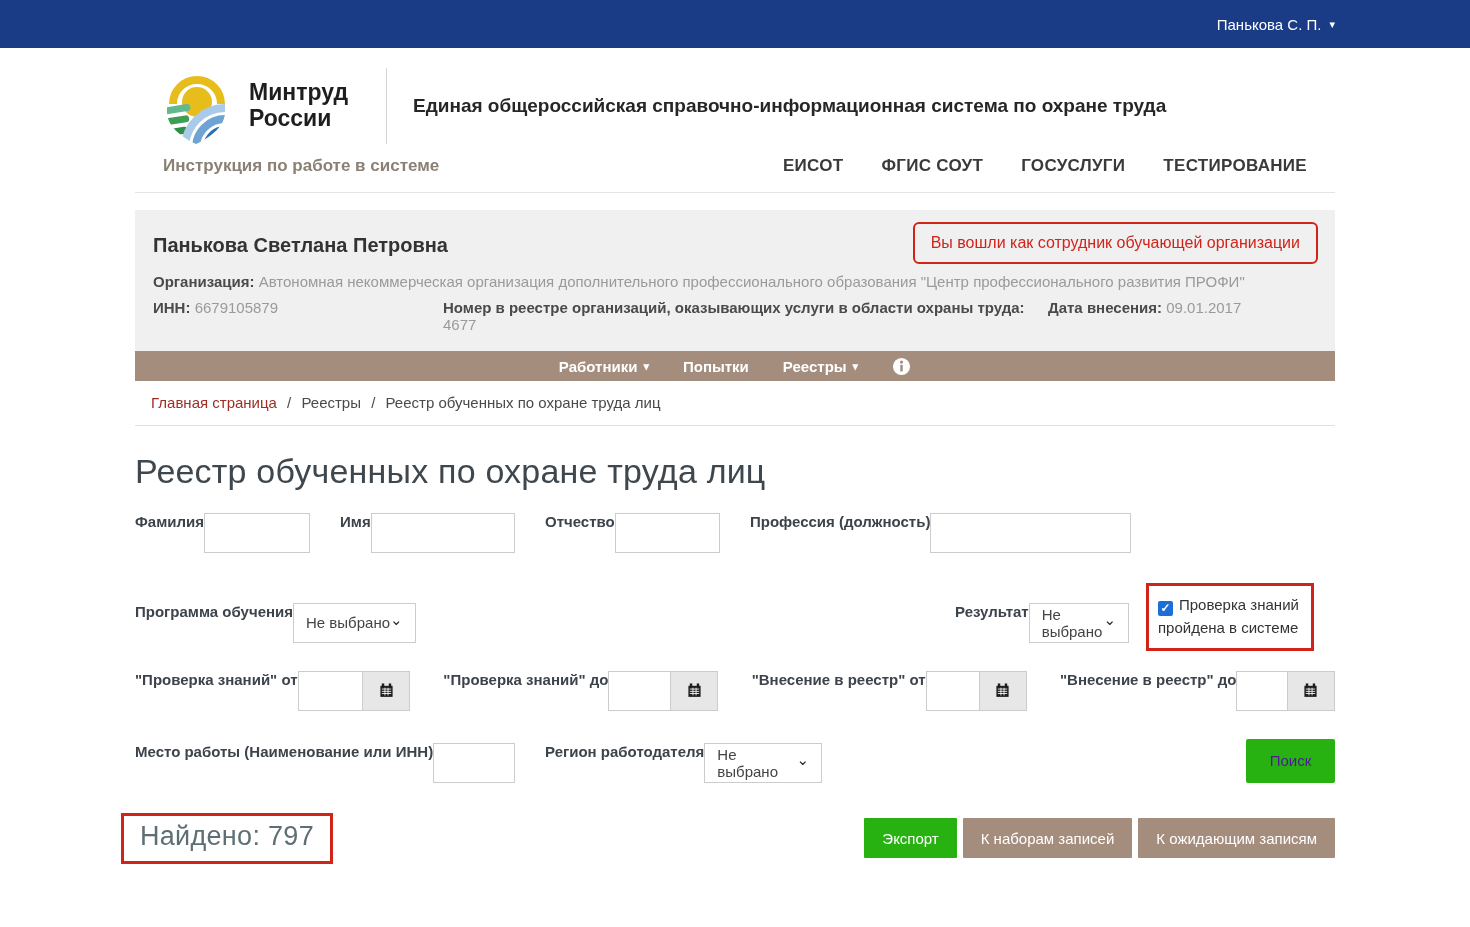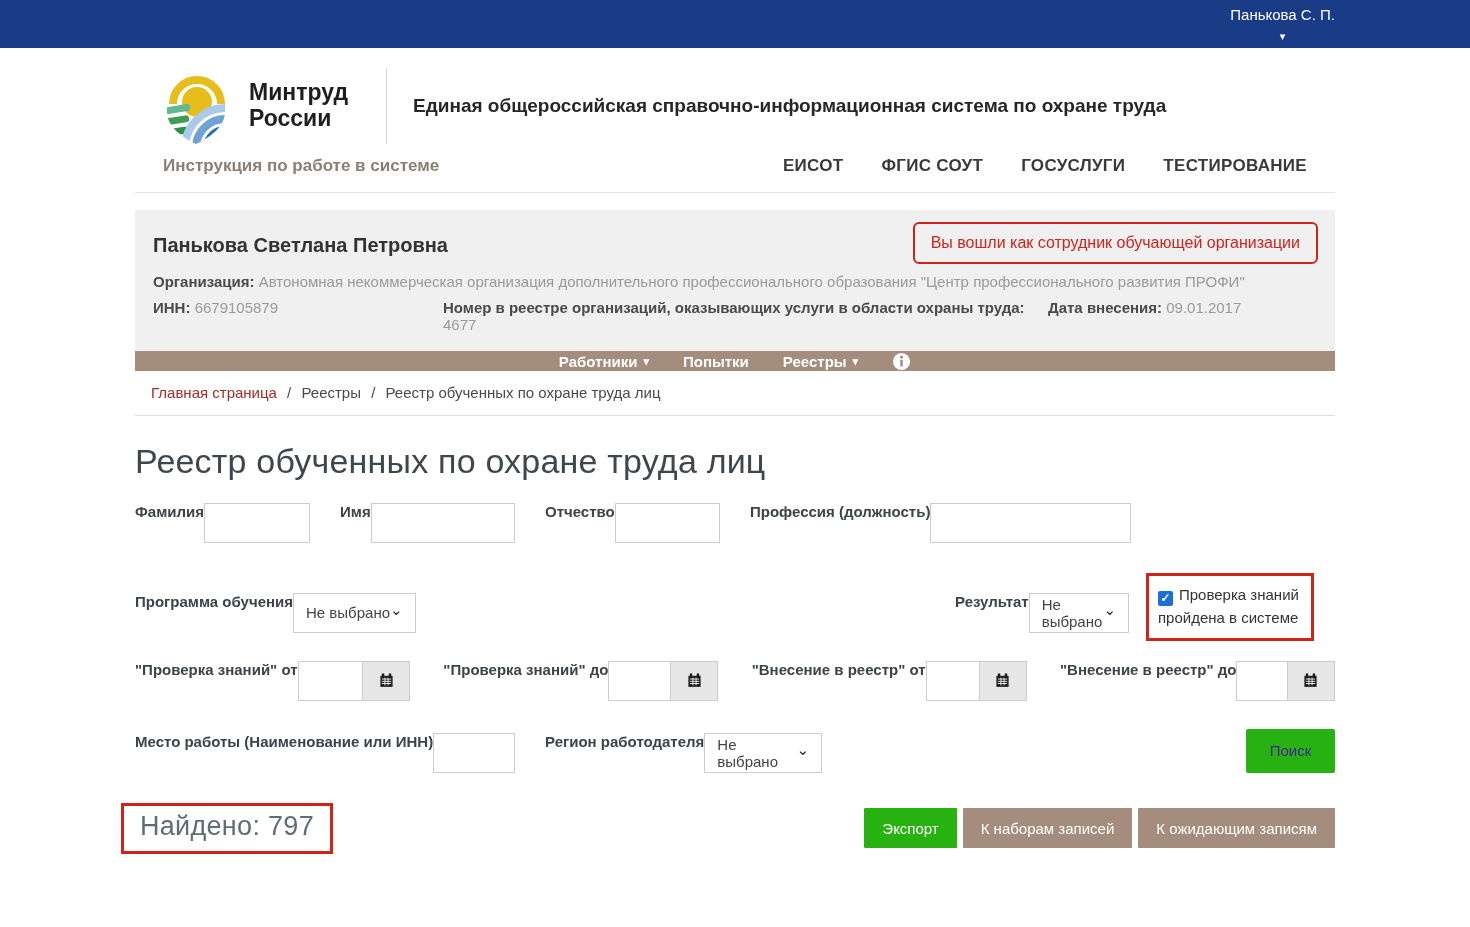--- a/index.html
+++ b/index.html
@@ -1,21 +1,21 @@
 <!DOCTYPE html>
 <html lang="ru"><head>
 <meta charset="utf-8">
 <style>
   * { box-sizing: border-box; margin: 0; padding: 0; }
   html,body { width:1470px; height:927px; overflow:hidden; background:#fff;
     font-family:"Liberation Sans", sans-serif; color:#333; }
 
   
   .topbar { height:48px; background:#1a3b85; display:flex; justify-content:flex-end; align-items:center; padding-right:135px; }
-  .topbar-user { color:#fff; font-size:15px; display:flex; align-items:center; gap:8px; cursor:pointer;flex-direction:column; }
+  .topbar-user { color:#fff; font-size:15px; display:flex; align-items:center; gap:8px; cursor:pointer; }
   .caret-w { color:#fff; font-size:11px; line-height:1; }
 
   .container { width:1200px; margin:0 auto; }
 
   
   .header-top { display:flex; align-items:center; padding:18px 0 0 28px; }
   .logo-svg { width:66px; height:80px; flex:0 0 auto; }
   .logo-text { margin-left:20px; font-size:23px; font-weight:bold; color:#1e1e1e; line-height:1.12; }
   .vdivider { width:1px; height:76px; background:#d5d5d5; margin:0 26px 0 38px; }
   .system-title { font-size:19px; font-weight:bold; color:#262626; padding-right:10px; }
@@ -33,21 +33,21 @@
     color:#d0241b; font-weight:normal; font-size:16px; padding:10px 16px; }
   .org-line { font-size:15px; margin-bottom:9px; }
   .lbl-b { font-weight:bold; color:#4a4a4a; }
   .val-g { color:#9a9a9a; }
   .detail-row { display:flex; font-size:15px; }
   .detail-row .d1 { width:290px; }
   .detail-row .d2 { width:605px; }
   .detail-row .d3 { flex:1; }
 
   
-  .menu-bar { background:#a58d7d; height:20px; display:flex; align-items:center; justify-content:center; gap:34px; }
+  .menu-bar { background:#a58d7d; height:30px; display:flex; align-items:center; justify-content:center; gap:34px; }
   .menu-item { color:#fff; font-size:15px; font-weight:bold; display:flex; align-items:center; gap:6px; cursor:pointer; }
   .info-btn { display:flex; align-items:center; cursor:pointer; }
 
   
   .breadcrumb { padding:13px 0 14px 16px; border-bottom:1px solid #e0e0e0; font-size:15px; color:#4a4a4a; }
   .breadcrumb .home { color:#9e2d24; cursor:pointer; }
   .breadcrumb .sep { margin:0 6px; color:#4a4a4a; }
 
   
   .page-title { font-size:34px; font-weight:300; color:#3f474e; margin:26px 0 22px; letter-spacing:.2px; }

